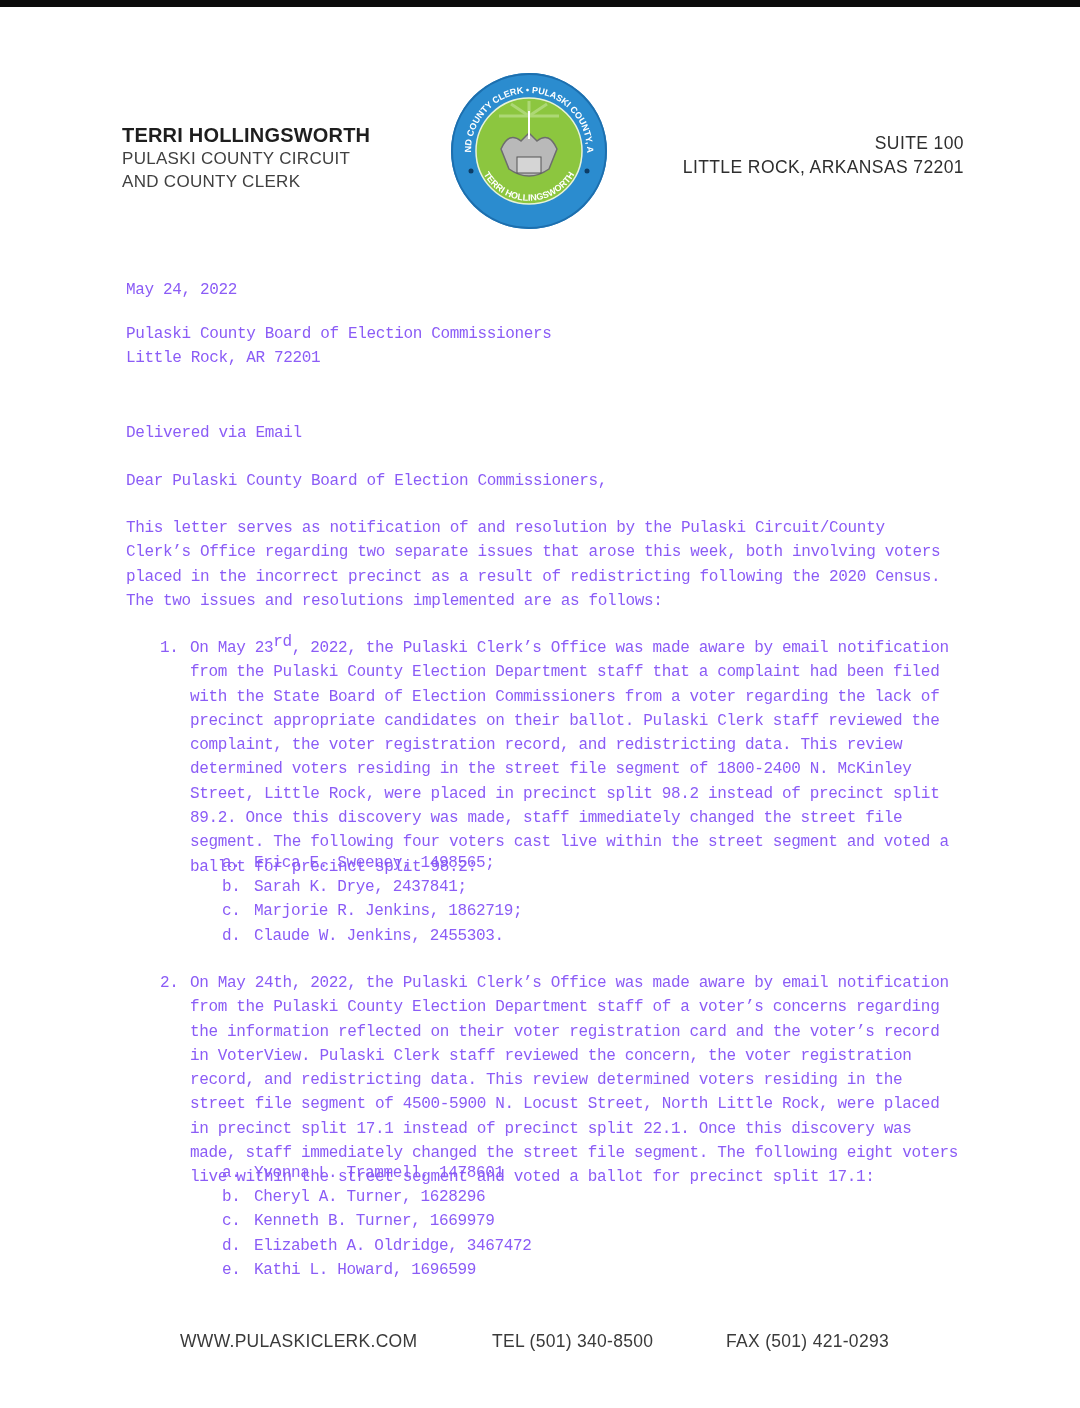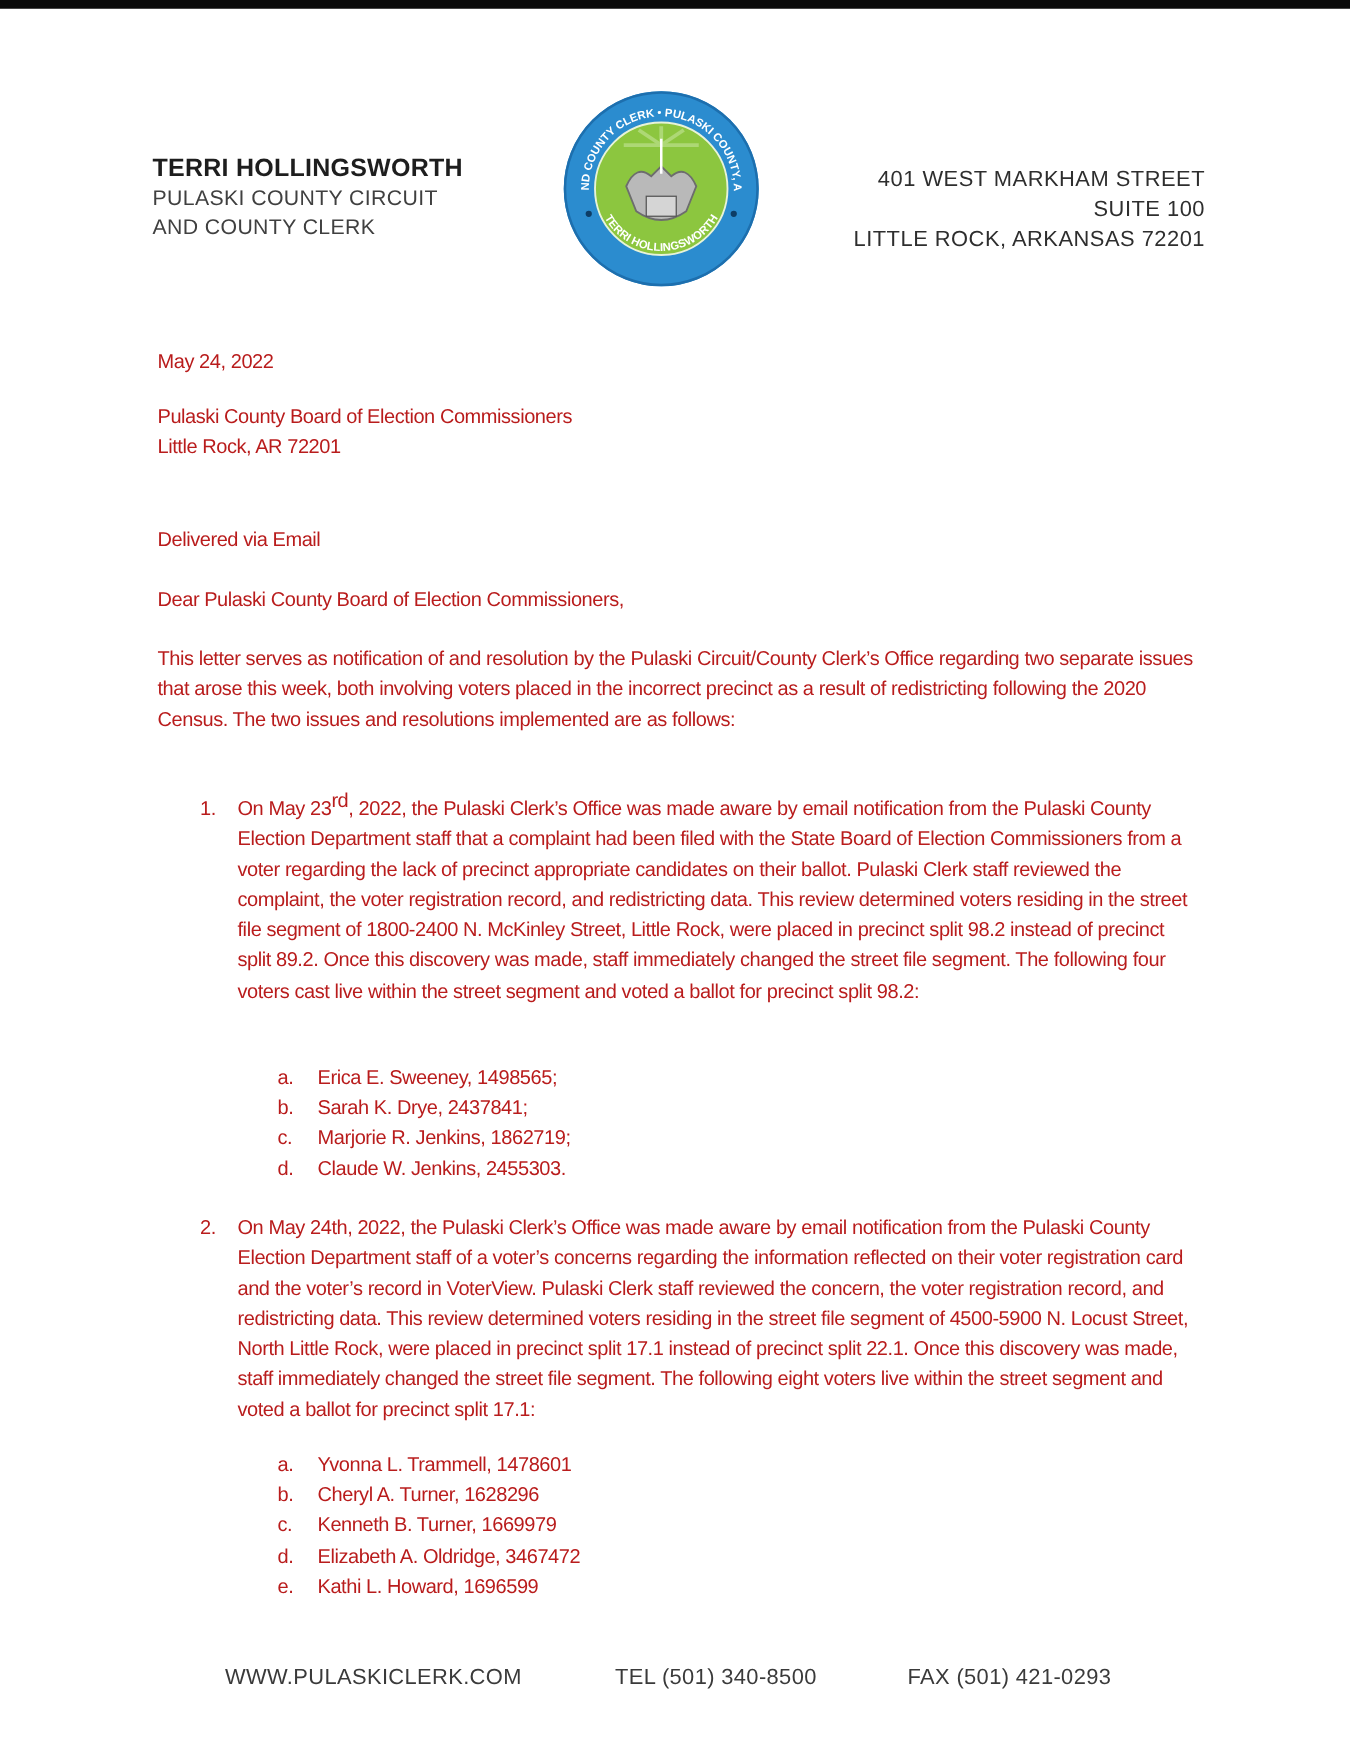--- a/index.html
+++ b/index.html
@@ -2,21 +2,21 @@
 <html><head>
 <meta charset="utf-8">
 <style>
   html, body { margin: 0; padding: 0; }
   body {
     width: 1080px; height: 1408px; background: #ffffff; position: relative; overflow: hidden;
     color: #2a2a2a;
   }
   .topbar { position: absolute; left: 0; top: 0; width: 1080px; height: 7px; background: #0b0b0b; }
   .sans { font-family: "Liberation Sans", sans-serif; }
-  .body-font { font-family: Liberation Sans, sans-serif; font-size: 16px; letter-spacing: -0.35px; color: #b91c1c; }
+  .body-font { font-family: Liberation Mono, monospace; font-size: 16px; letter-spacing: -0.35px; color: #8b5cf6; }
 
   .lh-left { position: absolute; left: 122px; top: 124px; }
   .lh-name { font-weight: bold; font-size: 20px; color: #1e1e1e; letter-spacing: 0.2px; }
   .lh-sub { font-size: 17px; color: #404040; line-height: 23px; letter-spacing: 0.3px; }
   .lh-right { position: absolute; right: 116px; top: 131px; text-align: right; font-size: 17.5px; line-height: 24px; color: #2e2e2e; letter-spacing: 0.4px; }
 
   .seal { position: absolute; left: 449px; top: 71px; width: 160px; height: 160px; }
 
   .p { position: absolute; left: 126px; line-height: 24px; }
   .para { position: absolute; left: 126px; width: 830px; line-height: 24.3px; }
@@ -64,21 +64,20 @@
     </text>
     <text font-family="Liberation Sans, sans-serif" font-size="9" font-weight="bold" fill="#ffffff">
       <textPath href="#arcBot" startOffset="50%" text-anchor="middle">TERRI HOLLINGSWORTH</textPath>
     </text>
     <circle cx="22" cy="100" r="2.5" fill="#0d3d66"></circle>
     <circle cx="138" cy="100" r="2.5" fill="#0d3d66"></circle>
   </svg>
 </div>
 
 <div class="lh-right sans">
-  <div>401 WEST MARKHAM STREET</div>
   <div>SUITE 100</div>
   <div>LITTLE ROCK, ARKANSAS  72201</div>
 </div>
 
 <div class="p body-font" style="top:278px">May 24, 2022</div>
 
 <div class="p body-font" style="top:322px">
   <div>Pulaski County Board of Election Commissioners</div>
   <div>Little Rock, AR 72201</div>
 </div>

